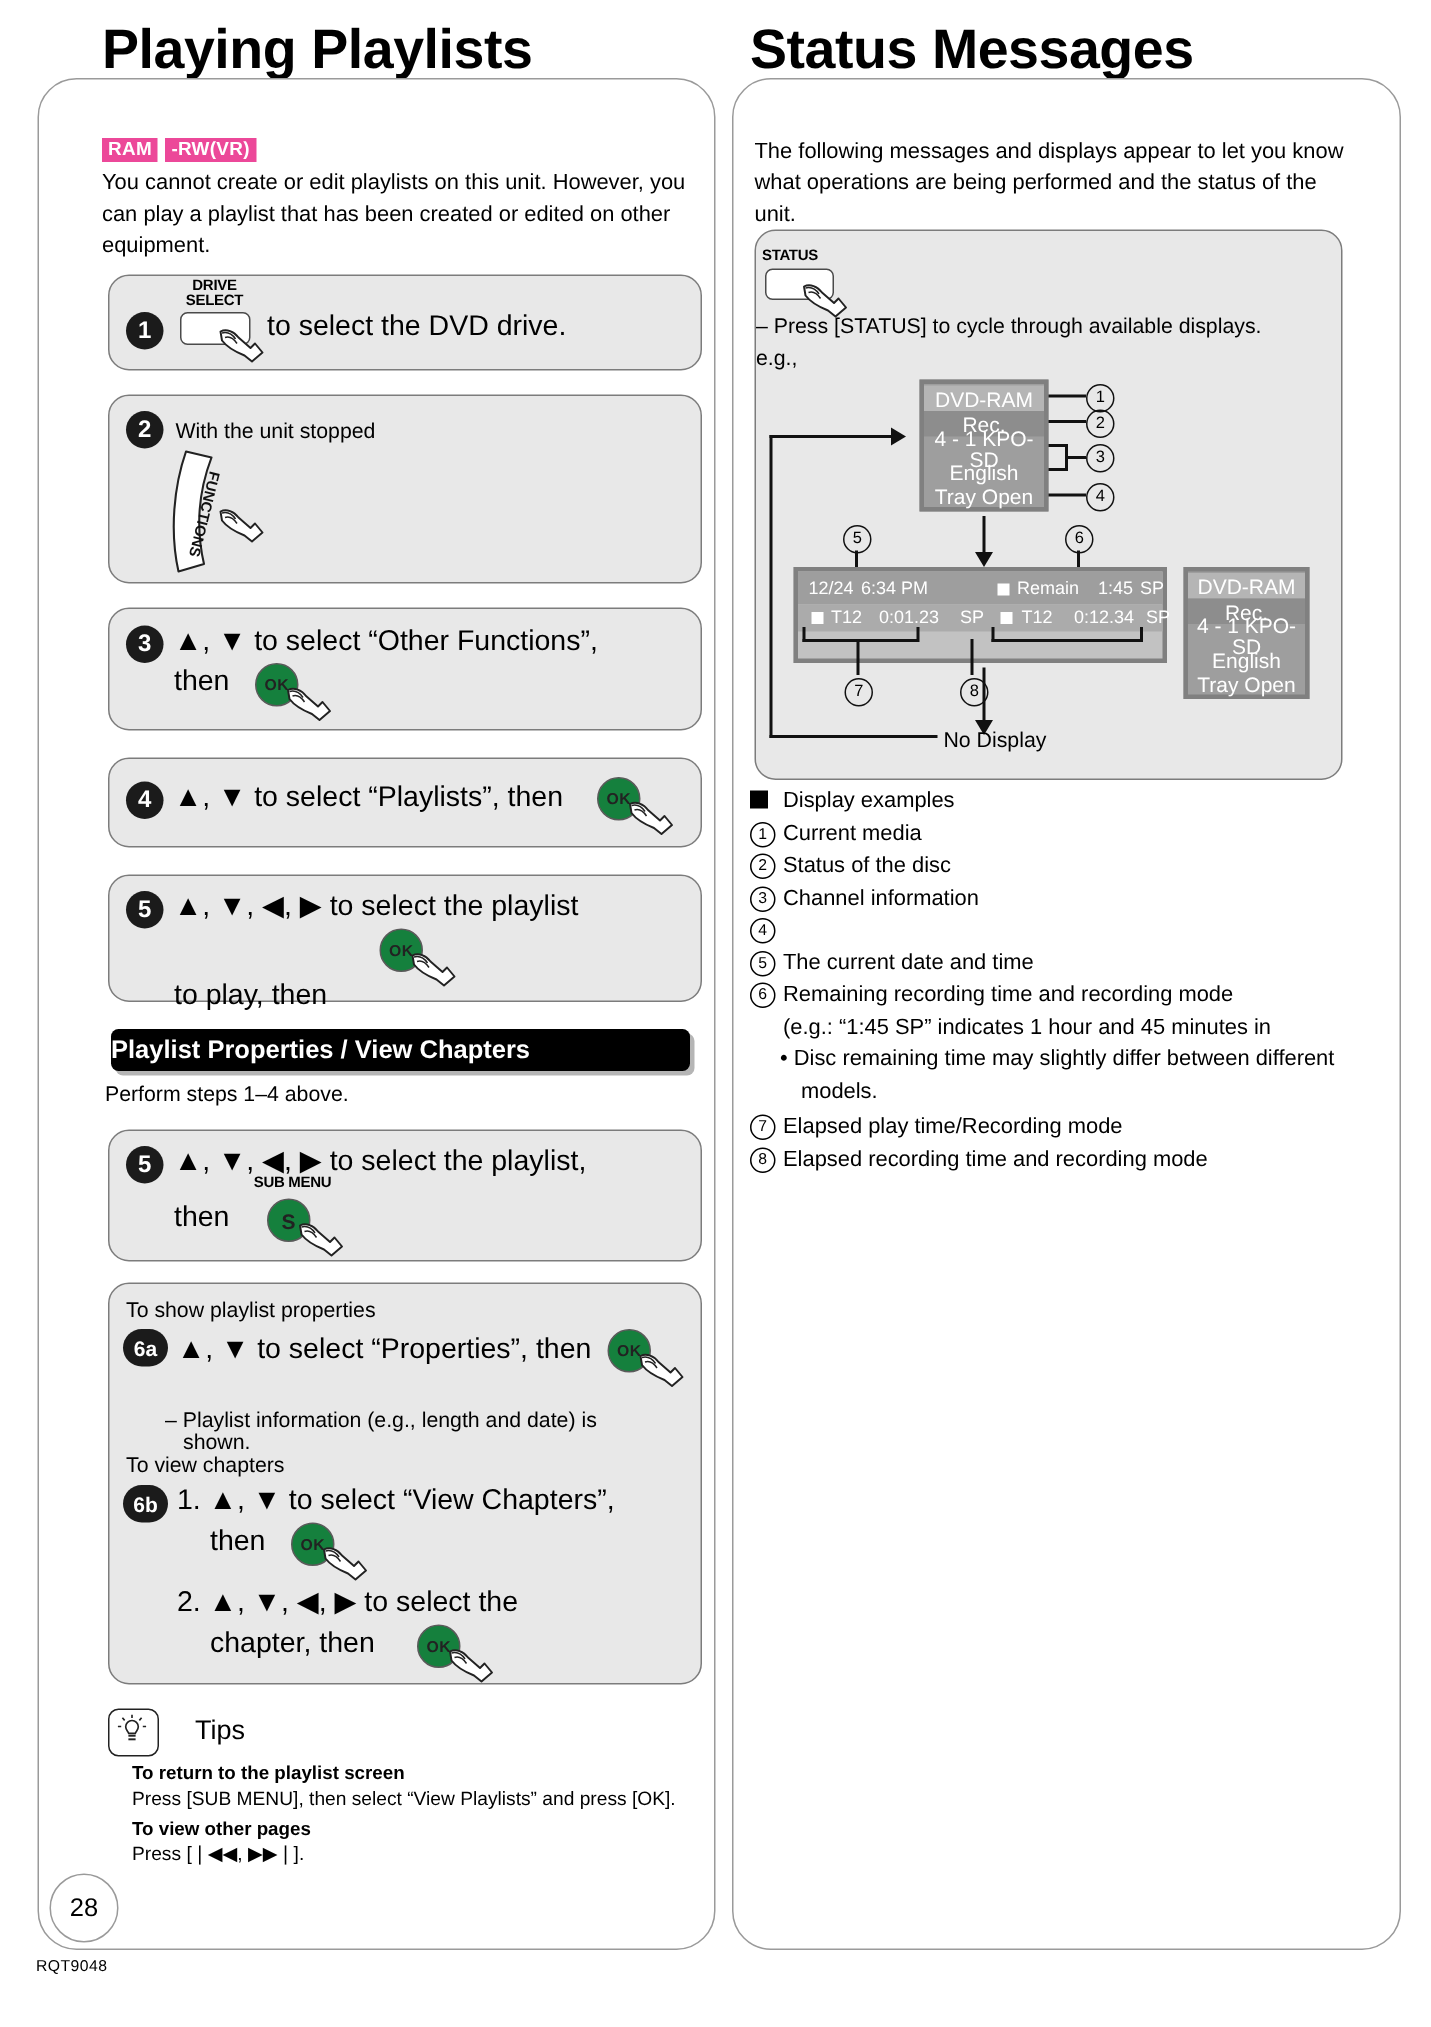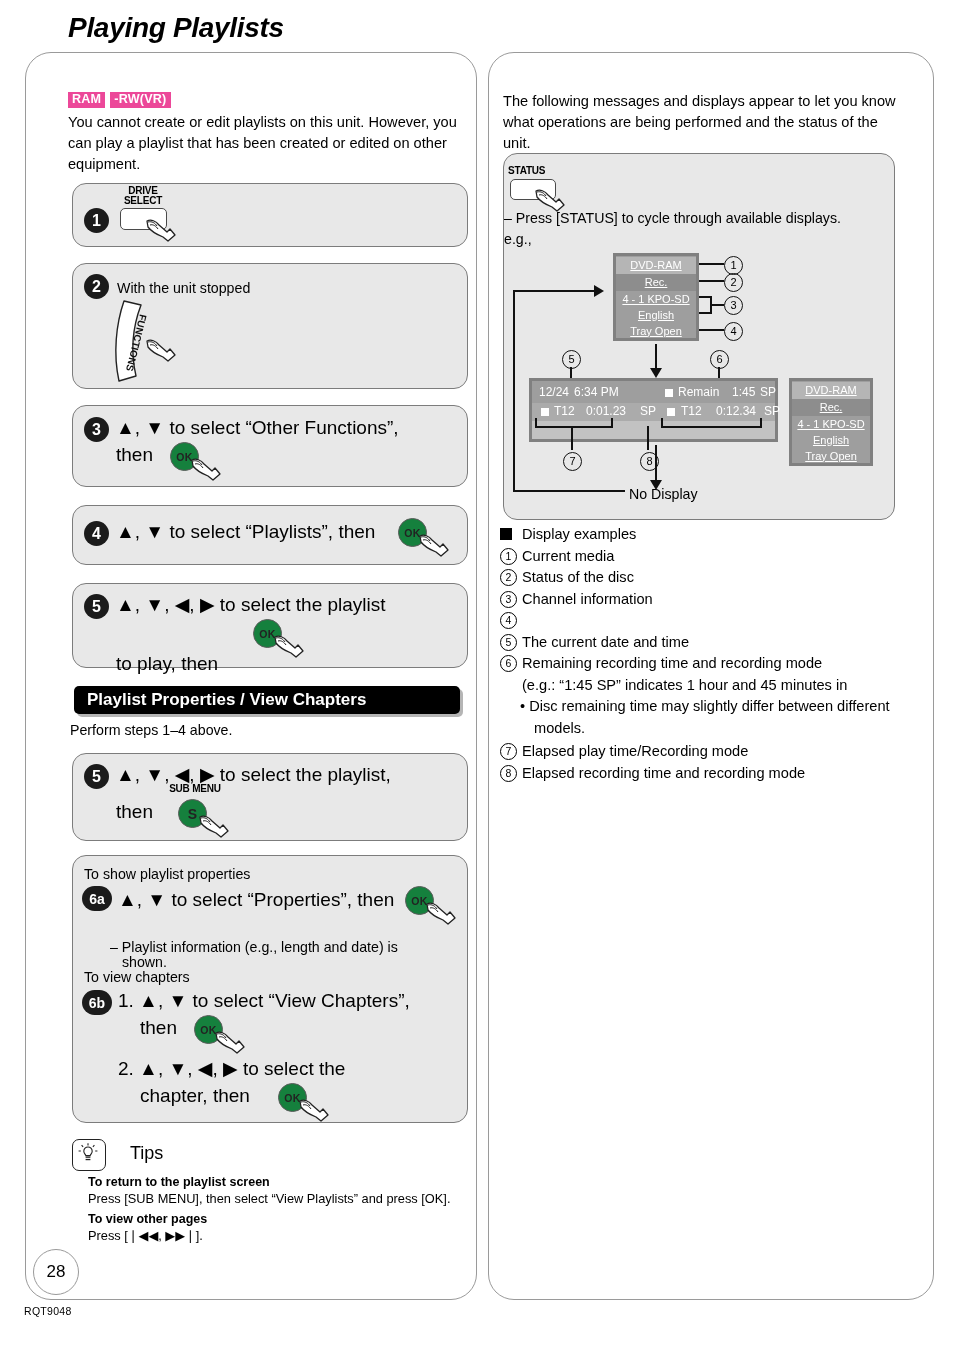--- a/index.html
+++ b/index.html
@@ -9,21 +9,21 @@
     font-family:"Liberation Sans", sans-serif;
     color:#000;
     position:relative;
     overflow:hidden;
   }
   .page{position:absolute;left:0;top:0;width:954px;height:1351px;}
 
   
   .col-title{
     position:absolute;
-    font-size:28px;font-weight:bold;letter-spacing:-0.3px;font-style:italic;
+    font-size:37px;font-weight:bold;letter-spacing:-0.3px;
   }
   #title-left{left:68px;top:12px;}
   #title-right{left:500px;top:12px;}
 
   
   .outer{
     position:absolute;
     border:1.4px solid #9a9a9a;
     border-radius:26px;
     background:#fff;
@@ -95,21 +95,20 @@
     position:absolute;font-size:10px;font-weight:bold;
     letter-spacing:-0.2px;text-align:center;line-height:10px;
   }
 
   
   .blackbar{
     position:absolute;
     background:#000;color:#fff;border-radius:5px;
     font-size:17px;font-weight:bold;
     display:flex;align-items:center;
-    padding-left:13px;
     box-shadow:3px 3px 0 rgba(120,120,120,0.55);
     box-sizing:border-box;
   }
 
   
   .tipicon{
     position:absolute;width:32px;height:30px;
     border:1.4px solid #222;border-radius:7px;background:#fff;
   }
   .tiptitle{position:absolute;font-size:18px;}
@@ -128,22 +127,22 @@
 
   
   .osdbox{
     position:absolute;
     background:#e8e8e8;border:1.1px solid #7c7c7c;border-radius:14px;
     box-sizing:border-box;
   }
   .osd-panel{position:absolute;background:#9e9e9e;border:3px solid #808080;box-sizing:border-box;}
   .osd-line{
     position:absolute;width:100%;left:0;
-    color:#fff;text-align:center;font-size:11px;line-height:1;
-    display:flex;align-items:center;justify-content:center;text-decoration:underline;
+    color:#fff;text-align:center;font-size:14px;line-height:1;
+    display:flex;align-items:center;justify-content:center;
   }
   .cnum{
     position:absolute;width:17px;height:17px;border-radius:50%;
     border:1.1px solid #111;font-size:11px;
     display:flex;align-items:center;justify-content:center;
     background:transparent;line-height:1;
   }
   .lead{position:absolute;background:#111;}
   .arrowdn{position:absolute;width:0;height:0;border-left:6px solid transparent;border-right:6px solid transparent;border-top:10px solid #111;}
   .arrowrt{position:absolute;width:0;height:0;border-top:6px solid transparent;border-bottom:6px solid transparent;border-left:10px solid #111;}
@@ -179,20 +178,21 @@
   <div class="stepbox" style="left:72px;top:183px;width:396px;height:64px;"></div>
   <div class="stepnum" style="left:84px;top:208px;">1</div>
   <div class="keylabel" style="left:113px;top:186px;width:60px;text-align:center;">DRIVE</div>
   <div class="keylabel" style="left:113px;top:196px;width:60px;">SELECT</div>
   <div class="keybtn" style="left:120px;top:208px;width:45px;height:20px;"></div>
   <svg class="hand" style="left:143px;top:213px;" viewBox="0 0 34 30">
     <path d="M4 8 C8 6,13 8,16 12 L24 19 L27 16 L32 22 L25 28 L20 24 C15 22,8 18,5 14 Z" fill="#fff" stroke="#222" stroke-width="1.3" stroke-linejoin="round"></path>
     <path d="M5 9 C9 8,12 10,14 13" fill="none" stroke="#222" stroke-width="1"></path>
     <path d="M7 12 C10 11,13 13,15 16" fill="none" stroke="#222" stroke-width="1"></path>
   </svg>
+  <div class="steptext" style="left:178px;top:204px;">to select the DVD drive.</div>
 
   <div class="stepbox" style="left:72px;top:263px;width:396px;height:126px;"></div>
   <div class="stepnum" style="left:84px;top:274px;">2</div>
   <div class="smalltext" style="left:117px;top:278px;">With the unit stopped</div>
   <svg style="position:absolute;left:108px;top:298px;width:62px;height:86px;" viewBox="0 0 62 86">
     <path d="M16 3 L33 7 C25 28,22 52,28 78 L11 83 C5 56,8 26,16 3 Z" fill="#fff" stroke="#222" stroke-width="1.4" stroke-linejoin="round"></path>
     <text x="25" y="44" font-family="Liberation Sans, sans-serif" font-size="10" font-weight="bold" fill="#111" transform="rotate(104 25 44)" text-anchor="middle">FUNCTIONS</text>
   </svg>
   <svg class="hand" style="left:143px;top:333px;" viewBox="0 0 34 30">
     <path d="M4 8 C8 6,13 8,16 12 L24 19 L27 16 L32 22 L25 28 L20 24 C15 22,8 18,5 14 Z" fill="#fff" stroke="#222" stroke-width="1.3" stroke-linejoin="round"></path>
@@ -304,20 +304,21 @@
   </svg>
   <div class="tiptitle" style="left:130px;top:1143px;">Tips</div>
   <div class="tipsub" style="left:88px;top:1174px;">To return to the playlist screen</div>
   <div class="tipbody" style="left:88px;top:1190px;">Press [SUB MENU], then select “View Playlists” and press [OK].</div>
   <div class="tipsub" style="left:88px;top:1211px;">To view other pages</div>
   <div class="tipbody" style="left:88px;top:1227px;">Press [❘◀◀, ▶▶❘].</div>
 
   <div id="pagenum">28</div>
   <div id="rqt">RQT9048</div>
 
+  <div class="col-title" id="title-right">Status Messages</div>
   <div class="outer" id="outer-right"></div>
 
   <div class="para" style="left:503px;top:91px;width:396px;">The following messages and displays appear to let you know what operations are being performed and the status of the unit.</div>
 
   <div class="osdbox" style="left:503px;top:153px;width:392px;height:367px;"></div>
 
   <div class="keylabel" style="left:508px;top:166px;width:44px;text-align:left;">STATUS</div>
   <div class="keybtn" style="left:510px;top:179px;width:44px;height:19px;"></div>
   <svg class="hand" style="left:532px;top:183px;" viewBox="0 0 34 30">
     <path d="M4 8 C8 6,13 8,16 12 L24 19 L27 16 L32 22 L25 28 L20 24 C15 22,8 18,5 14 Z" fill="#fff" stroke="#222" stroke-width="1.3" stroke-linejoin="round"></path>

